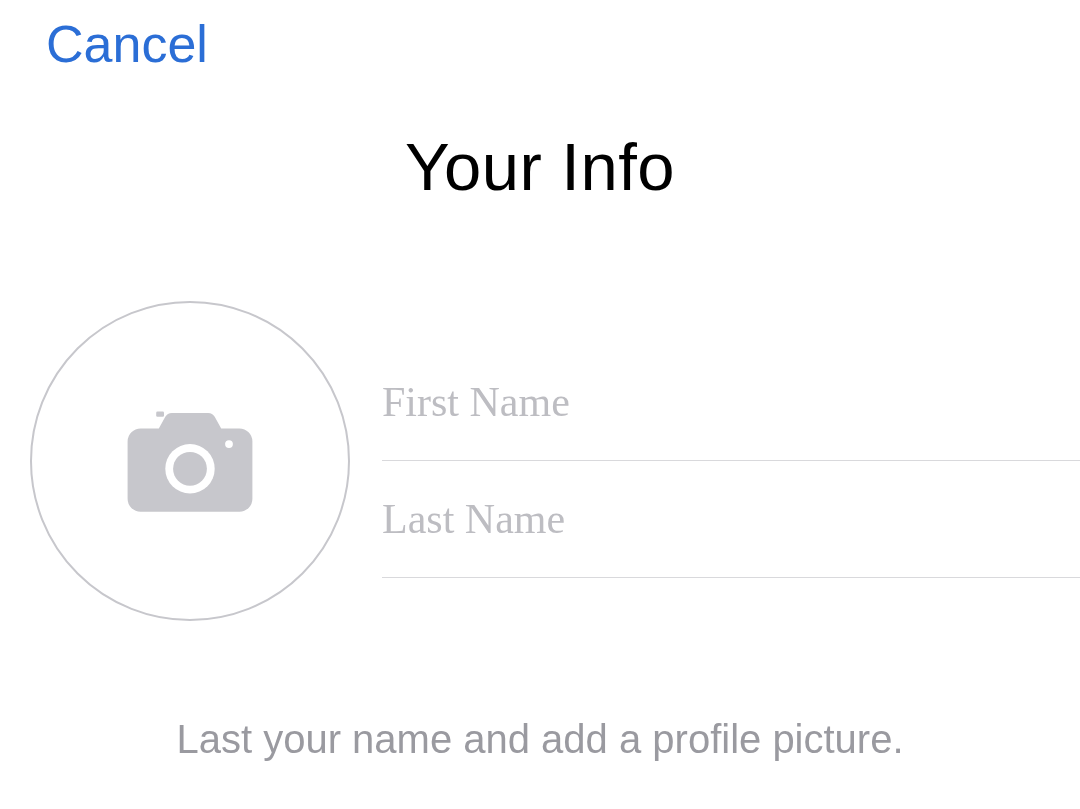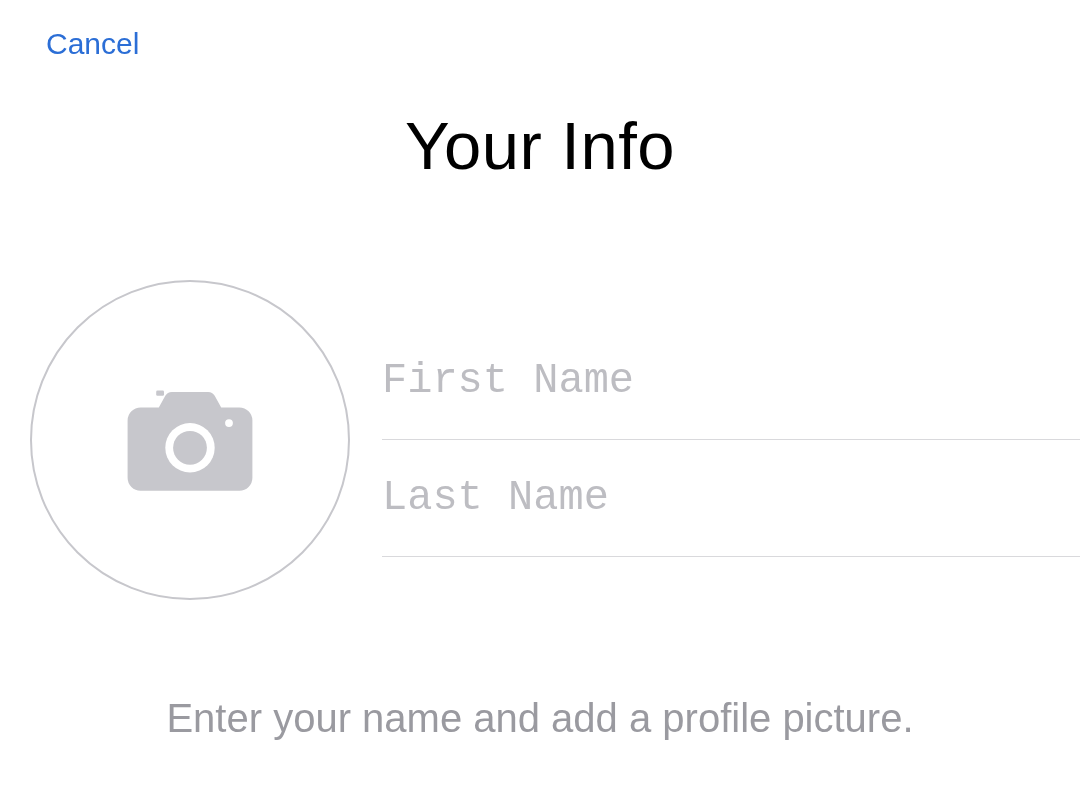--- a/index.html
+++ b/index.html
@@ -15,38 +15,38 @@
       overflow: hidden;
     }
     .nav-bar {
       display: flex;
       justify-content: space-between;
       align-items: center;
       padding: 18px 46px 0 46px;
       height: 70px;
     }
     .nav-button {
-      font-size: 30px;
+      font-size: 52px;
       color: #2b6ed6;
       background: none;
       border: none;
       cursor: pointer;
       font-family: inherit;
       font-weight: 400;
     }
     .nav-button.next {
       font-weight: 600;
     }
     .page-title {
       text-align: center;
       font-size: 67px;
       font-weight: 300;
       letter-spacing: 0.5px;
       color: #000;
-      margin-top: 37px;
+      margin-top: 58px;
     }
     .form-area {
       display: flex;
       align-items: center;
       margin-top: 96px;
       padding-left: 30px;
     }
     .avatar-circle {
       width: 320px;
       height: 320px;
@@ -66,21 +66,21 @@
     }
     .fields {
       flex: 1;
       margin-left: 32px;
     }
     .text-field {
       width: 100%;
       border: none;
       border-bottom: 1.5px solid #d9d9dc;
       font-size: 42px;
-      font-family: Liberation Mono, monospace;
+      font-family: Liberation Serif, serif;
       padding: 34px 0;
       color: #3b82f6;
       outline: none;
       background: transparent;
     }
     .text-field::placeholder {
       color: #bdbdc2;
       font-weight: 400;
     }
     .hint {
@@ -109,13 +109,13 @@
       <circle cx="50" cy="47" r="13" fill="#c7c7cc"></circle>
       <circle cx="80" cy="28" r="3" fill="#ffffff"></circle>
     </svg>
   </div>
   <div class="fields">
     <input type="text" class="text-field" placeholder="First Name" style="">
     <input type="text" class="text-field" placeholder="Last Name" style="">
   </div>
 </div>
 
-<p class="hint">Enter your name and add a profile picture.</p>
+<p class="hint">Last your name and add a profile picture.</p>
 
 </body></html>

